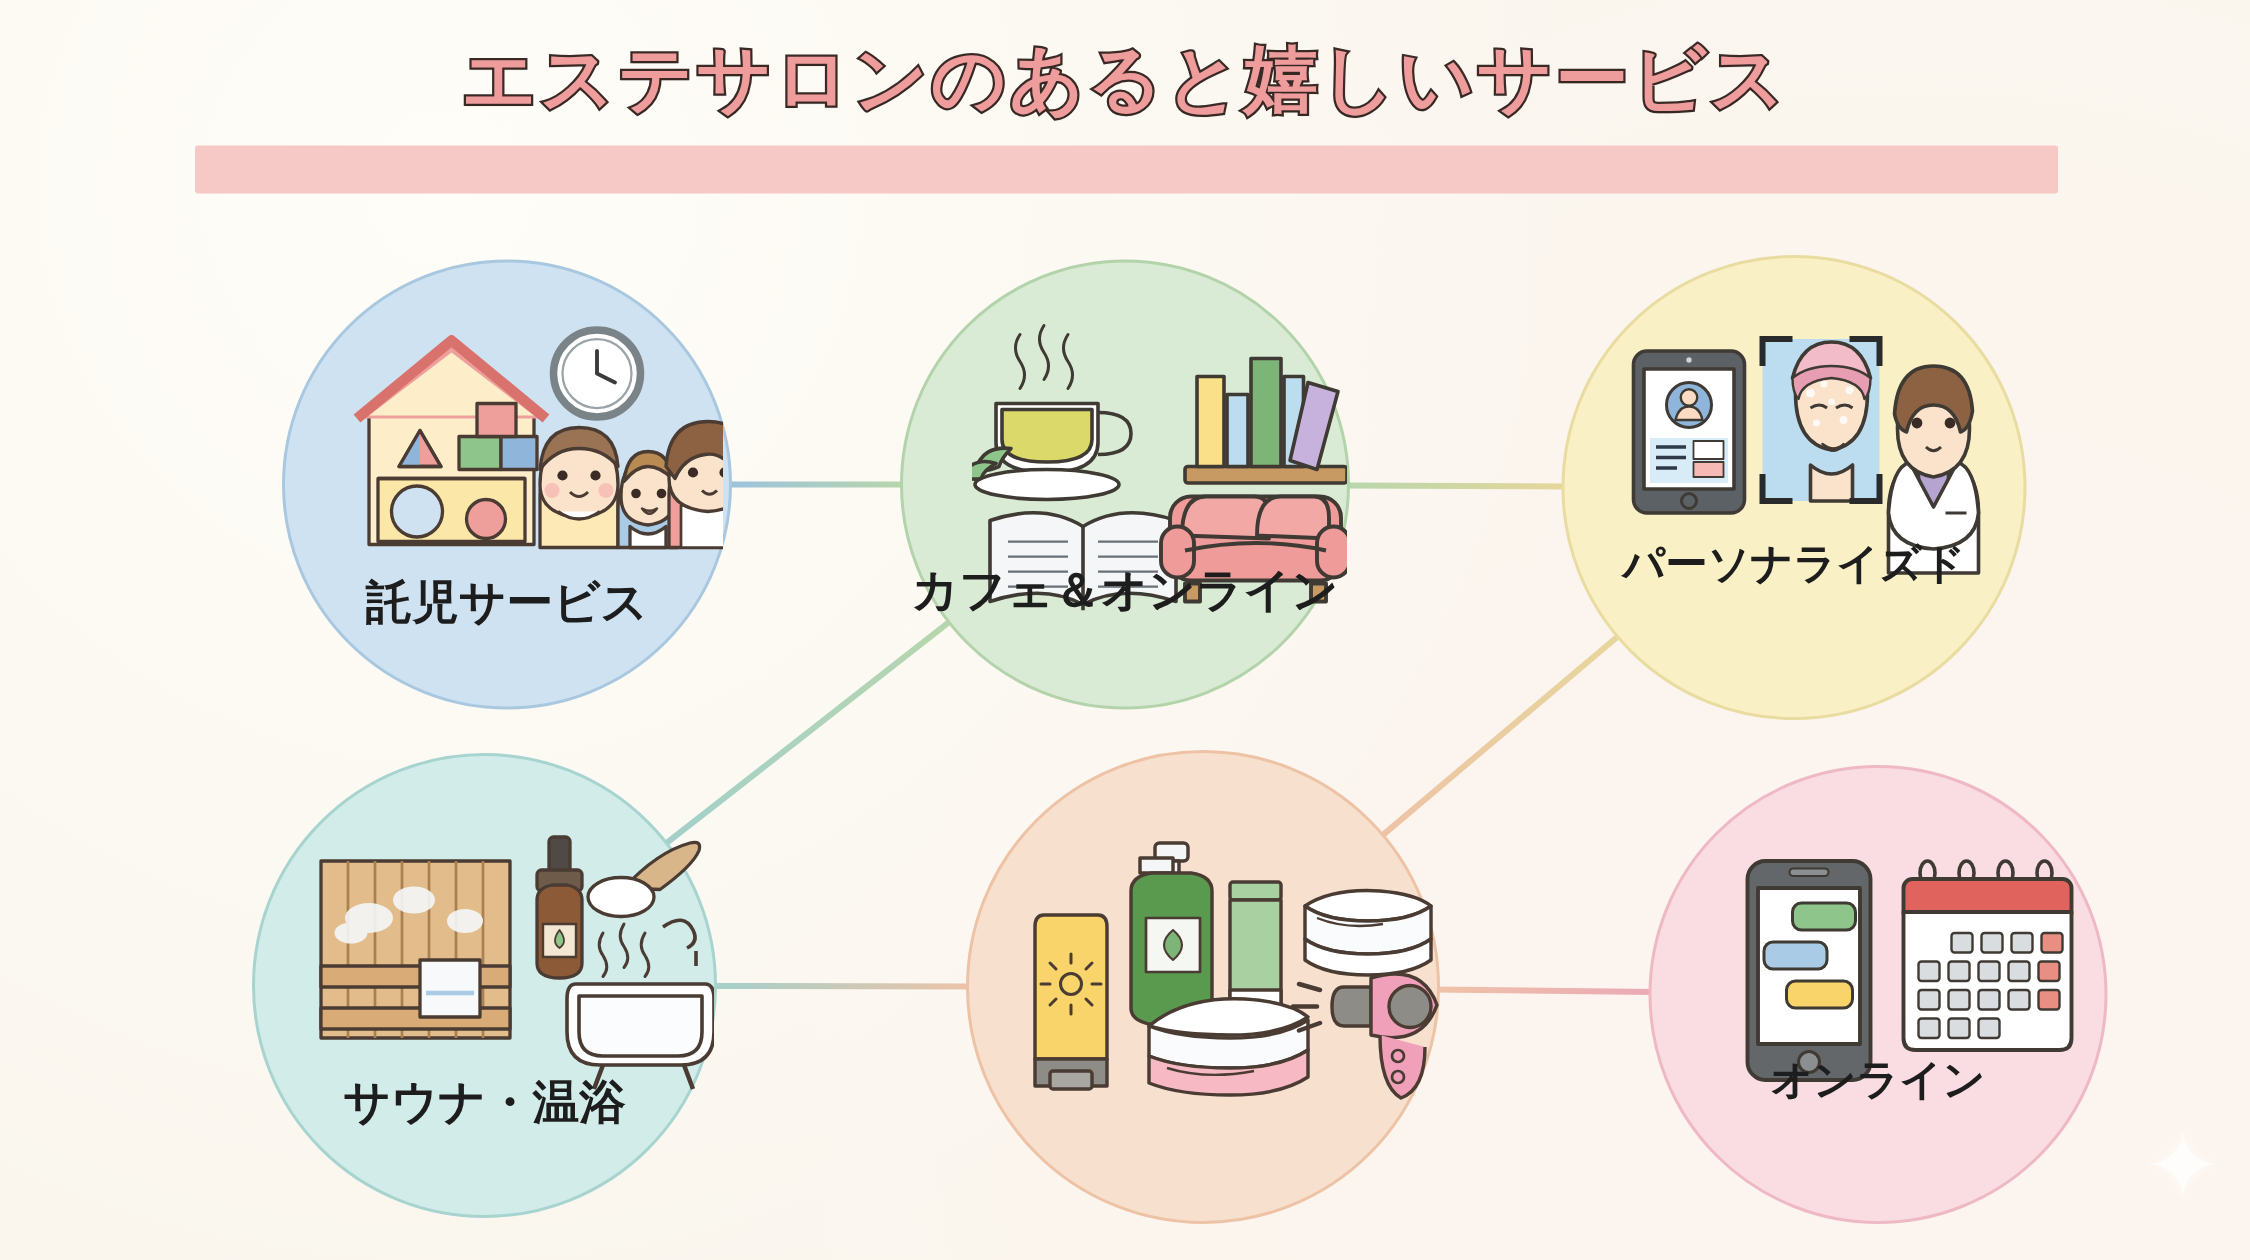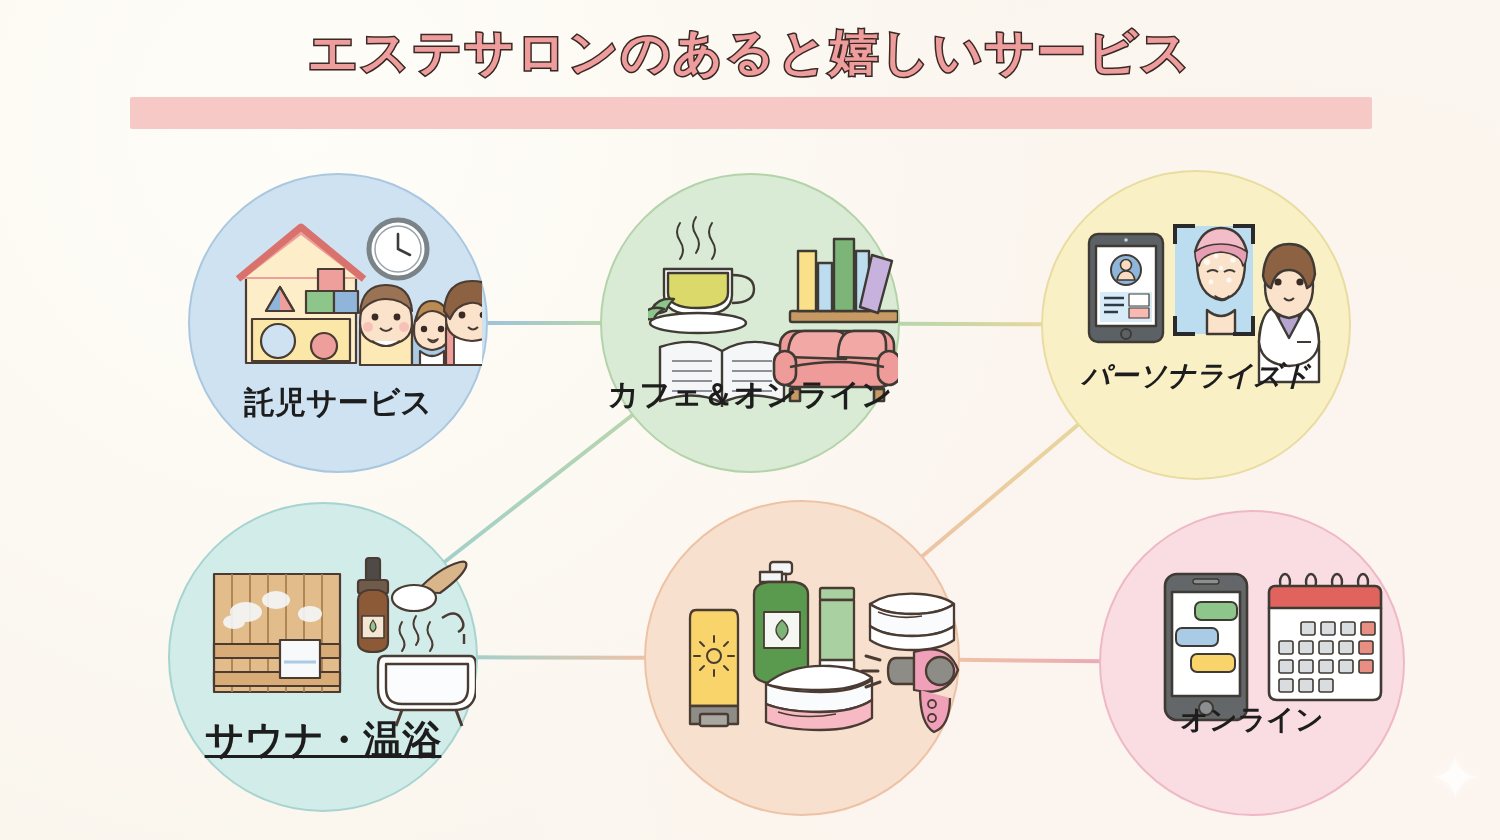--- a/index.html
+++ b/index.html
@@ -28,22 +28,22 @@
   svg.links{position:absolute;left:0;top:0;width:1500px;height:840px;}
   
   .node{position:absolute;border-radius:50%;}
   .node .disc{position:absolute;inset:0;border-radius:50%;}
   .node .label{position:absolute;left:-60px;right:-60px;text-align:center;
      font-weight:700;color:#1d1d1d;line-height:1.12;white-space:nowrap;}
   .art{position:absolute;}
   
   .lbl-1{font-size:31px;top:212px;}
   .lbl-2{font-size:31px;top:204px;}
-  .lbl-3{font-size:28px;top:190px;font-style:italic;}
-  .lbl-4{font-size:39px;top:216px;text-decoration:underline;}
+  .lbl-3{font-size:28px;top:190px;}
+  .lbl-4{font-size:31px;top:216px;}
   .lbl-5{font-size:30px;top:212px;}
   .lbl-6{font-size:28px;top:194px;}
   .sparkle{position:absolute;color:#fff;opacity:.85;font-size:60px;line-height:1;
      text-shadow:0 0 6px rgba(255,255,255,.9);}
 </style>
 </head>
 <body>
 
 <div id="stage">
   <div class="bg-wash"></div>

